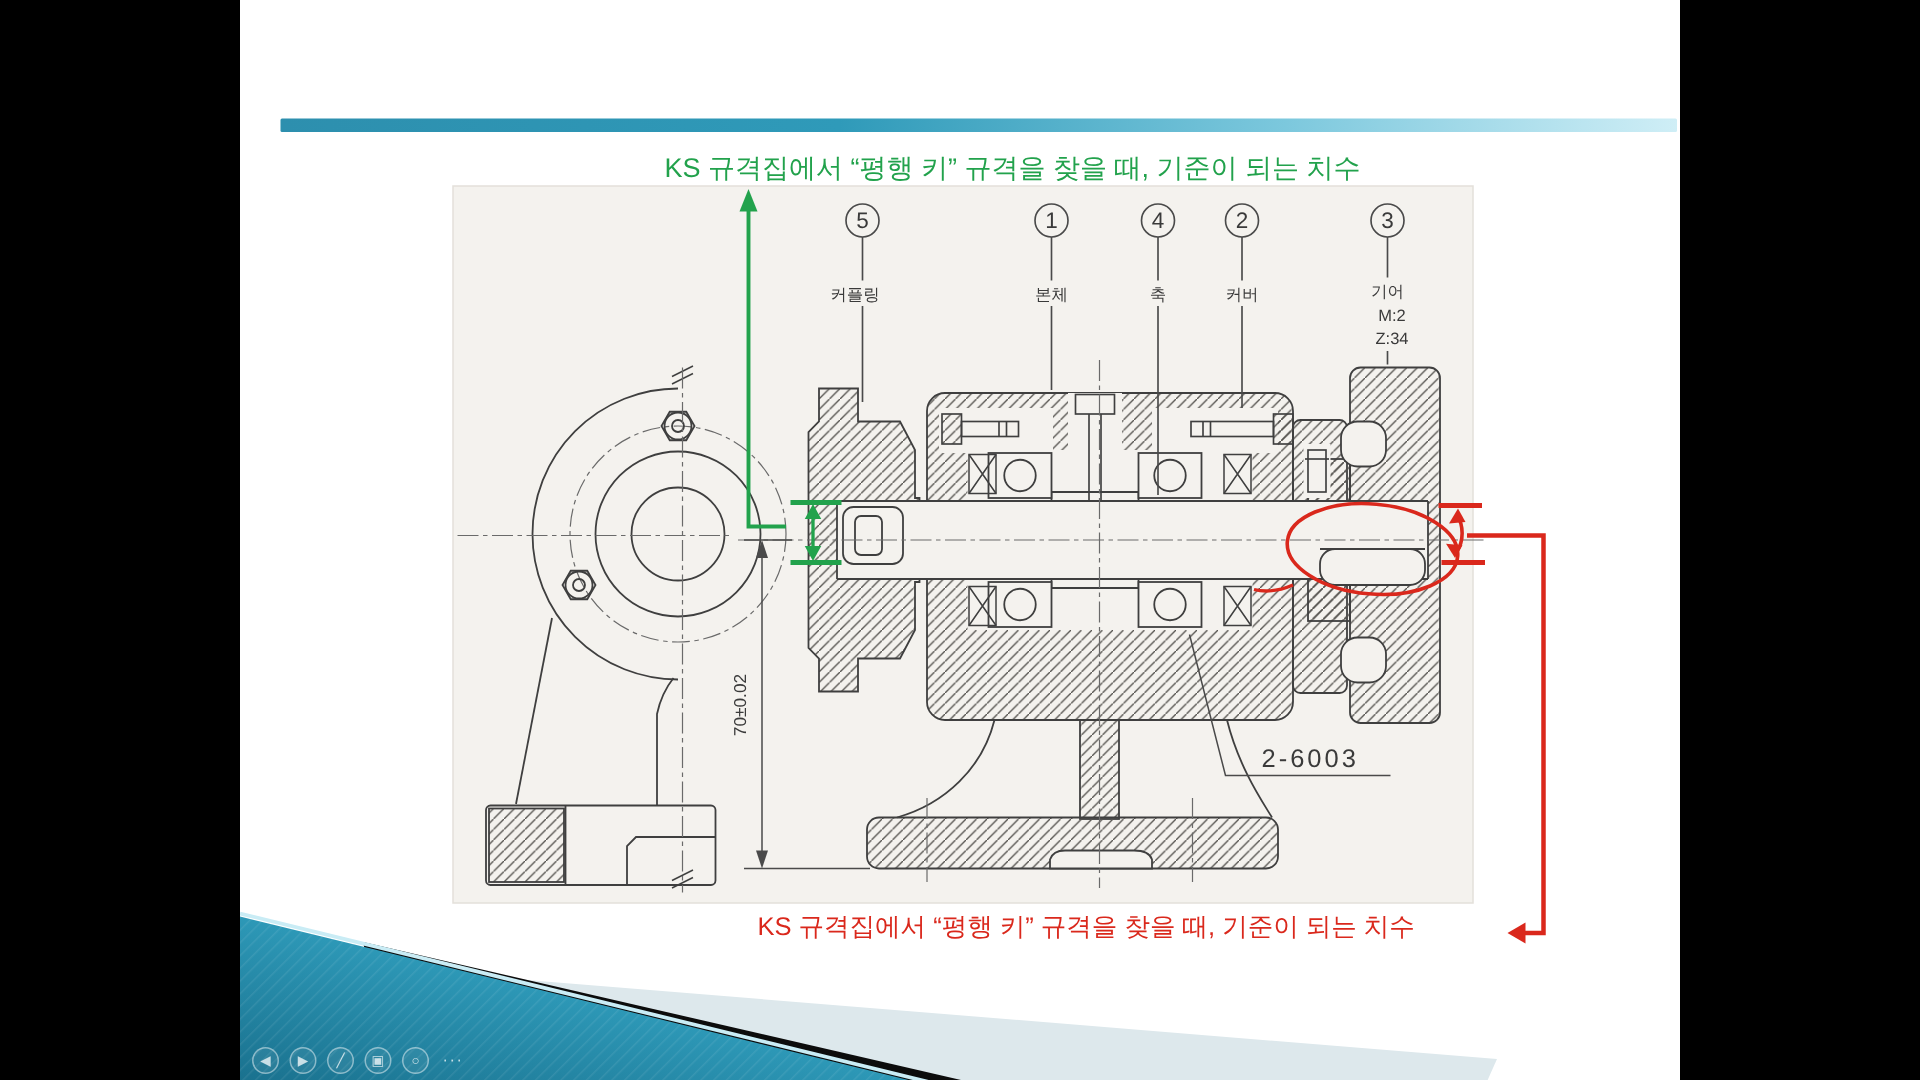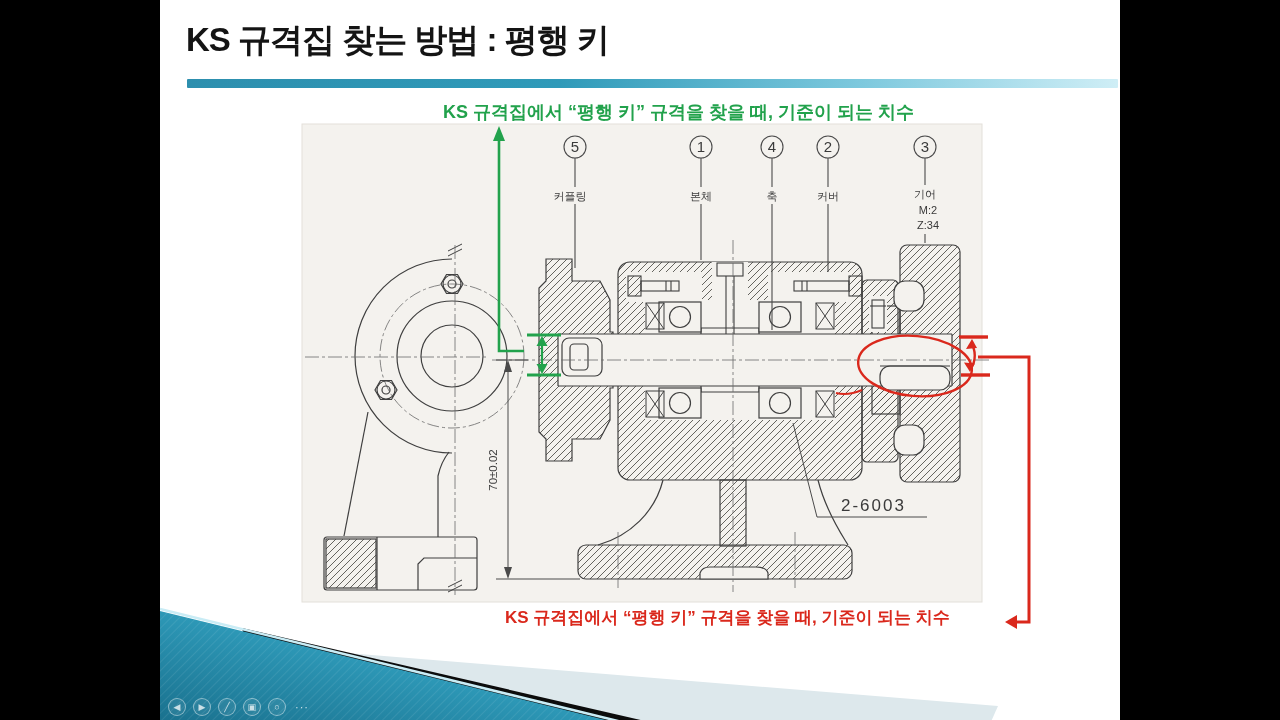--- a/index.html
+++ b/index.html
@@ -6,41 +6,40 @@
   body{width:1280px;height:720px;position:relative;overflow:hidden;
        font-family:"Liberation Sans",sans-serif;}
   .slide{position:absolute;left:160px;top:0;width:960px;height:720px;background:#ffffff;}
   .letterbox{position:absolute;top:0;height:720px;background:#000;}
   .lb-left{left:0;width:160px;}
   .lb-right{left:1120px;width:160px;}
   .slide-title{position:absolute;left:26px;top:18px;font-size:33px;font-weight:700;
       color:#141414;letter-spacing:-1px;white-space:nowrap;}
   .accent-bar{position:absolute;left:27px;top:79px;width:931px;height:9px;border-radius:1px;
       background:linear-gradient(90deg,#2d8fae 0%,#2f9ab9 40%,#7cc8dd 72%,#cfeef6 100%);}
-  .anno{position:absolute;font-weight:700;white-space:nowrap;}
+  .anno{position:absolute;font-weight:400;white-space:nowrap;}
   .anno-top{left:283px;top:100px;font-size:18px;color:#22a24c;}
   .anno-bottom{left:345px;top:606px;font-size:17px;color:#da281c;}
   svg text{font-family:"Liberation Sans",sans-serif;fill:#3a3a3a;}
   .drawing-svg{position:absolute;left:140px;top:118px;}
   .deco-svg{position:absolute;left:0;top:0;pointer-events:none;}
   .toolbar{position:absolute;left:8px;top:698px;display:flex;gap:7px;align-items:center;}
   .tb-btn{width:18px;height:18px;border-radius:50%;border:1px solid rgba(255,255,255,.45);
       color:rgba(255,255,255,.75);font-size:9px;display:flex;align-items:center;
       justify-content:center;background:rgba(255,255,255,.06);cursor:pointer;box-sizing:border-box;}
   .tb-more{border:none;background:none;font-size:11px;letter-spacing:1px;}
 </style>
 </head>
 <body>
 
 <div class="letterbox lb-left"></div>
 <div class="letterbox lb-right"></div>
 
 <div class="slide">
 
-  <div class="slide-title">KS 규격집 찾는 방법 : 평행 키</div>
   <div class="accent-bar"></div>
   <div class="anno anno-top">KS 규격집에서 “평행 키” 규격을 찾을 때, 기준이 되는 치수</div>
 
   <svg class="drawing-svg" width="744" height="514" viewBox="300 118 744 514">
     <defs>
       <pattern id="hatch" width="7" height="7" patternUnits="userSpaceOnUse">
         <path d="M0,7 L7,0" stroke="#55534f" stroke-width="0.9"></path>
       </pattern>
     </defs>
 

